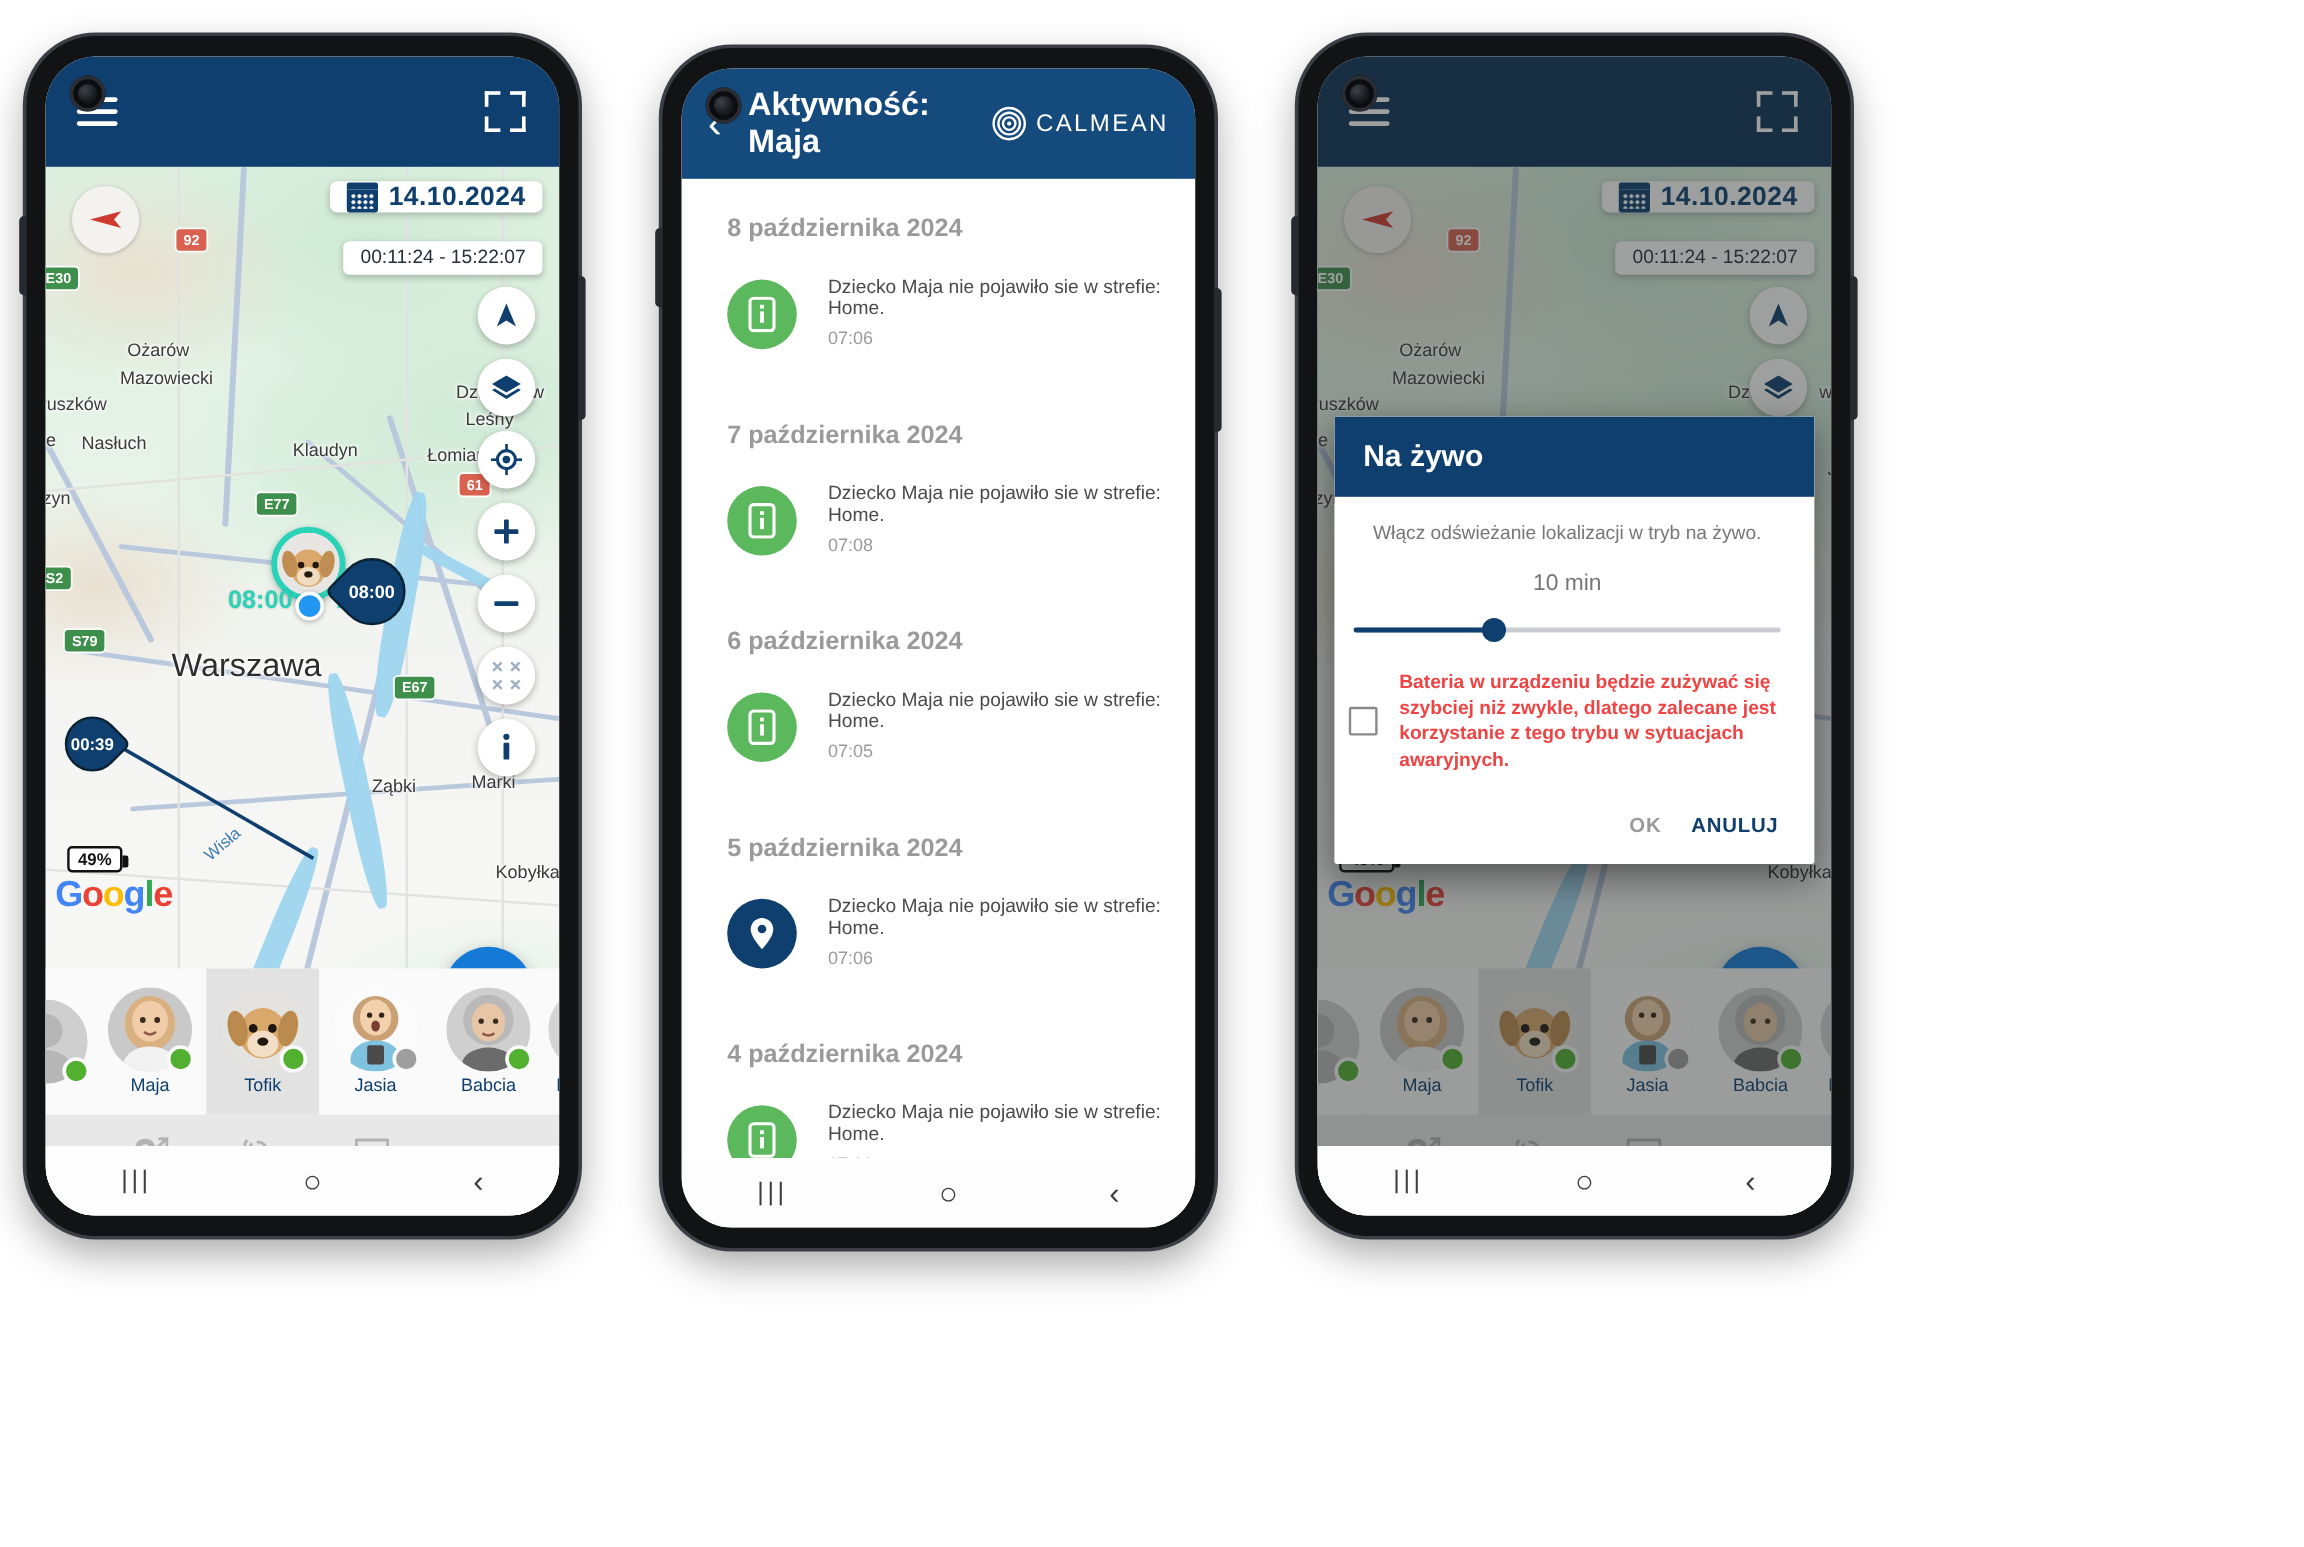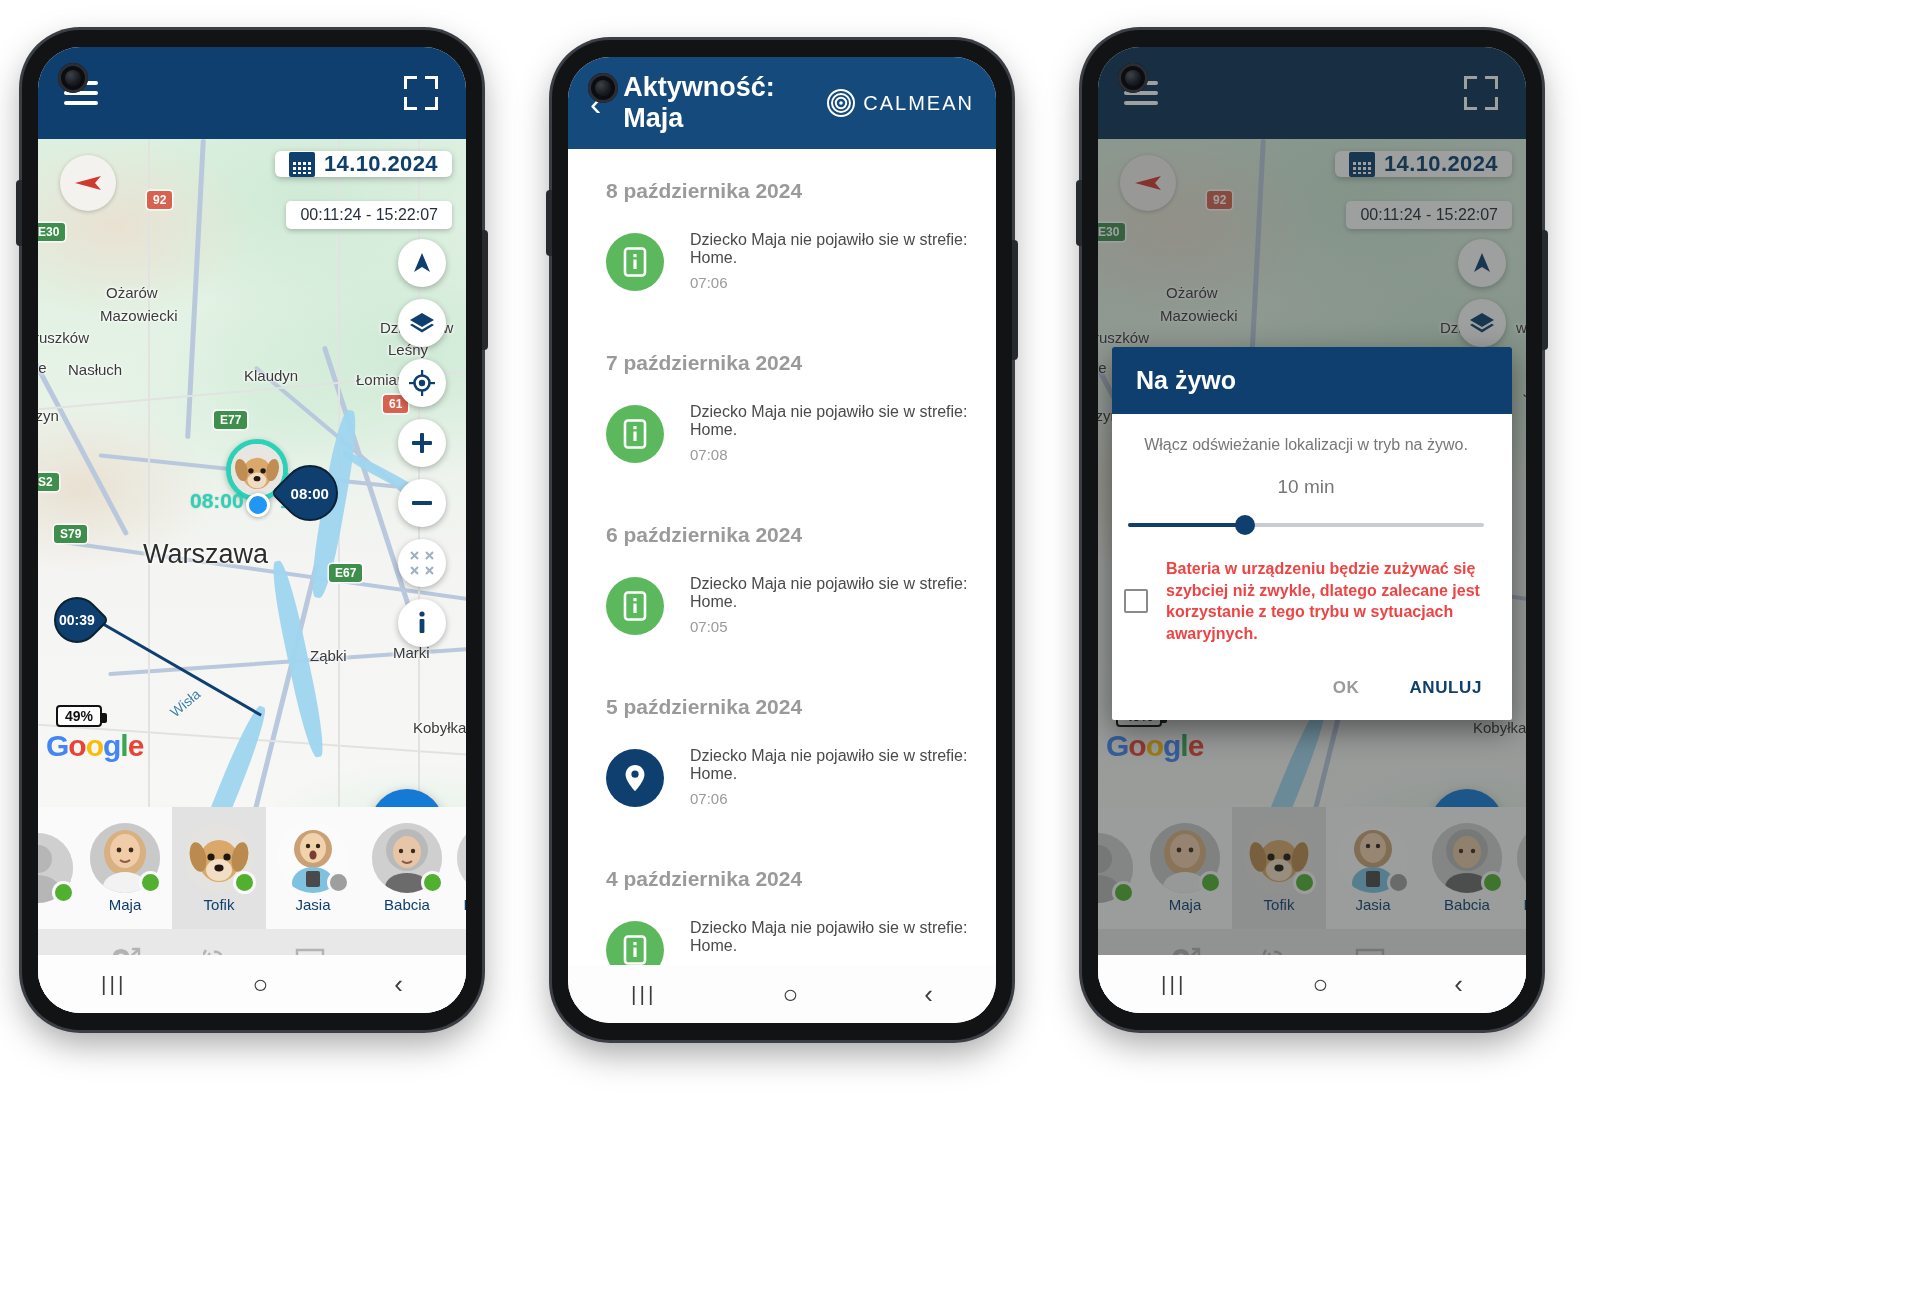--- a/index.html
+++ b/index.html
@@ -243,21 +243,21 @@
   .dlg-body { padding:22px 24px 8px 12px; }
   .dlg-sub { text-align:center; color:#777; font-size:16px; }
   .dlg-val { text-align:center; color:#777; font-size:19px; margin-top:22px; }
   .slider { position:relative; height:22px; margin:16px 4px 8px 4px; }
   .slider .track { position:absolute; left:0; right:0; top:9px; height:4px; background:#c9cdd2; border-radius:2px; }
   .slider .fill  { position:absolute; left:0; top:9px; height:4px; background:#0e3f6e; border-radius:2px; }
   .slider .knob  { position:absolute; top:1px; width:20px; height:20px; border-radius:50%; background:#0e3f6e; }
   .dlg-check { display:flex; align-items:center; gap:18px; margin-top:22px; }
   .cbox { flex:0 0 24px; width:24px; height:24px; border:2.5px solid #8a8a8a; border-radius:2px; cursor:pointer; }
   .cbtext { font-size:16px; font-weight:700; color:#ef4444; line-height:1.35; }
-  .dlg-actions { display:flex; justify-content:flex-end; gap:50px; padding:26px 30px 22px 24px; }
+  .dlg-actions { display:flex; justify-content:flex-end; gap:25px; padding:26px 30px 22px 24px; }
   .dlg-actions div { font-size:17px; font-weight:700; letter-spacing:.6px; cursor:pointer; }
   .btn-ok { color:#9a9a9a; }
   .btn-cancel { color:#0e3f6e; }
 </style>
 </head>
 <body>
 
 <div class="stage">
 
   <div class="phone" style="left:22px; top:30px; width:460px; height:1000px;">

